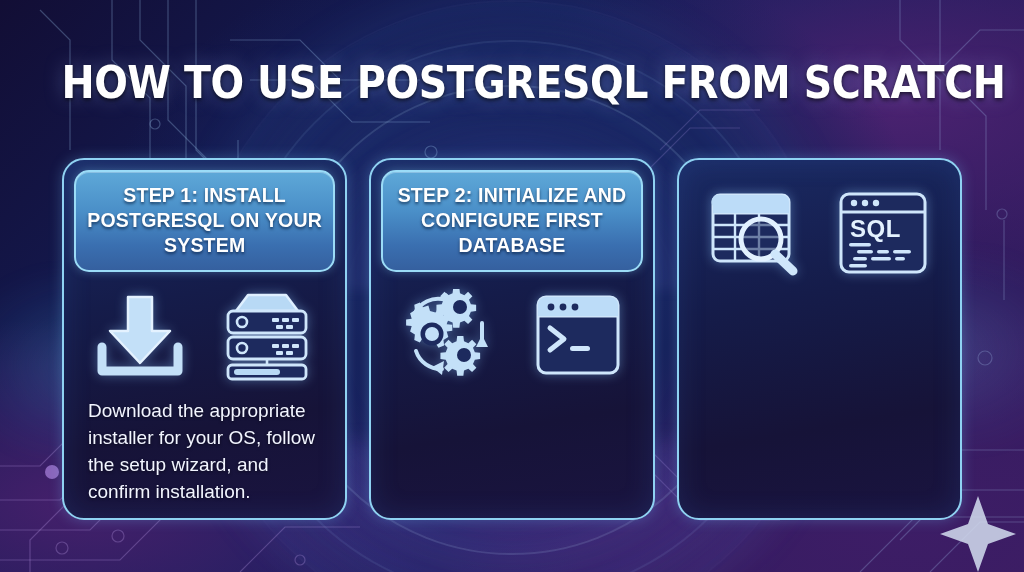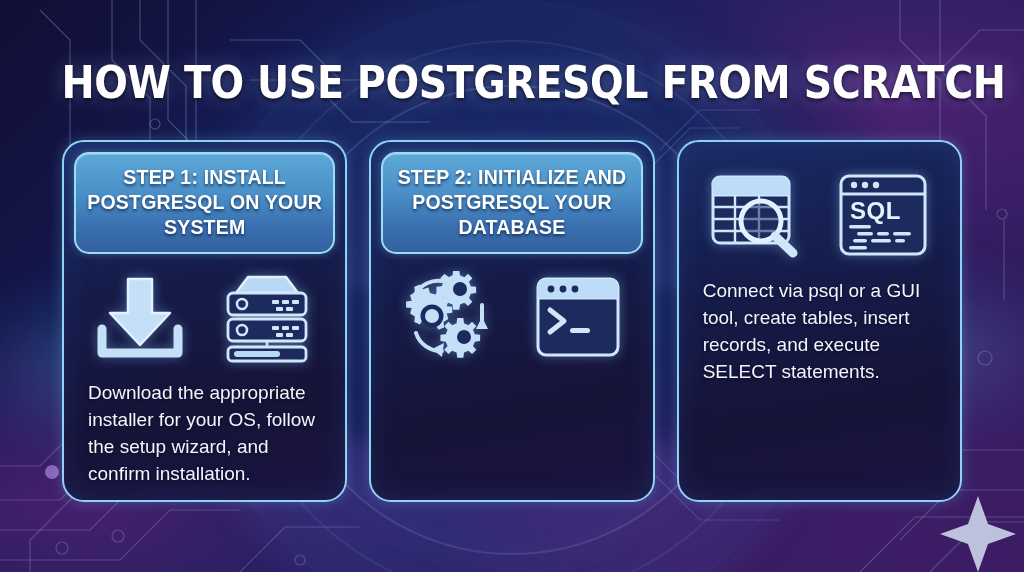--- a/index.html
+++ b/index.html
@@ -69,21 +69,21 @@
     font-weight:bold;
     font-size:45px;
     letter-spacing:-0.5px;
     color:#ffffff;
     transform:scaleX(0.88);
     text-shadow:0 2px 5px rgba(0,0,0,0.65), 0 0 22px rgba(160,190,255,0.35);
     white-space:nowrap;
   }
 
   .cards {
-    position:absolute; top:140px; left:62px;
+    position:absolute; top:158px; left:62px;
     width:900px; height:362px;
     display:flex; gap:22px;
   }
   .card {
     flex:1 1 0;
     position:relative;
     border-radius:22px;
     border:2px solid #8fd2f2;
     background:linear-gradient(170deg,#1a2a63 0%,#151c4a 38%,#161338 72%,#1a1440 100%);
     box-shadow:0 0 14px rgba(120,200,255,0.28),
@@ -236,21 +236,21 @@
           <rect x="16" y="80" width="46" height="6" rx="3" fill="#b8d9f5"></rect>
         </svg>
       </div>
       <div class="card-body">
         <div class="card-body-text">Download the appropriate installer for your OS, follow the setup wizard, and confirm installation.</div>
       </div>
     </div>
 
     <div class="card">
       <div class="card-header">
-        <div class="card-header-text">STEP 2: INITIALIZE AND POSTGRESQL YOUR DATABASE</div>
+        <div class="card-header-text">STEP 2: INITIALIZE AND CONFIGURE FIRST DATABASE</div>
       </div>
       <div class="card-icons">
 
         <svg width="100" height="92" viewBox="0 0 100 92" fill="none">
           <g fill="#c3e0f8">
 
             <path d="M34 28 l5.5 1.6 3-4.8 5.6 2.3 -0.6 5.6 4.8 3 -1.6 5.5 5.6 0.6 0 6 -5.6 0.6 1.6 5.5 -4.8 3 0.6 5.6 -5.6 2.3 -3-4.8 -5.5 1.6 -1.6-5.4 -5.5-1.6 -3 4.8 -5.6-2.3 0.6-5.6 -4.8-3 1.6-5.5 -5.6-0.6 0-6 5.6-0.6 -1.6-5.5 4.8-3 -0.6-5.6 5.6-2.3 3 4.8 5.5-1.6 z" transform="translate(-6,-6)"></path>
           </g>
           <circle cx="30" cy="45" r="11.5" fill="#1d2a5e"></circle>
           <circle cx="30" cy="45" r="7" fill="#c3e0f8"></circle>
@@ -322,19 +322,16 @@
             <rect x="20" y="61" width="16" height="3.6" rx="1.8"></rect>
             <rect x="40" y="61" width="12" height="3.6" rx="1.8"></rect>
             <rect x="56" y="61" width="18" height="3.6" rx="1.8"></rect>
             <rect x="16" y="68" width="14" height="3.6" rx="1.8"></rect>
             <rect x="34" y="68" width="20" height="3.6" rx="1.8"></rect>
             <rect x="58" y="68" width="10" height="3.6" rx="1.8"></rect>
             <rect x="12" y="75" width="18" height="3.6" rx="1.8"></rect>
           </g>
         </svg>
       </div>
-      <div class="card-body">
-        <div class="card-body-text">Connect via psql or a GUI tool, create tables, insert records, and execute SELECT statements.</div>
-      </div>
     </div>
 
   </div>
 </div>
 
 </body></html>

